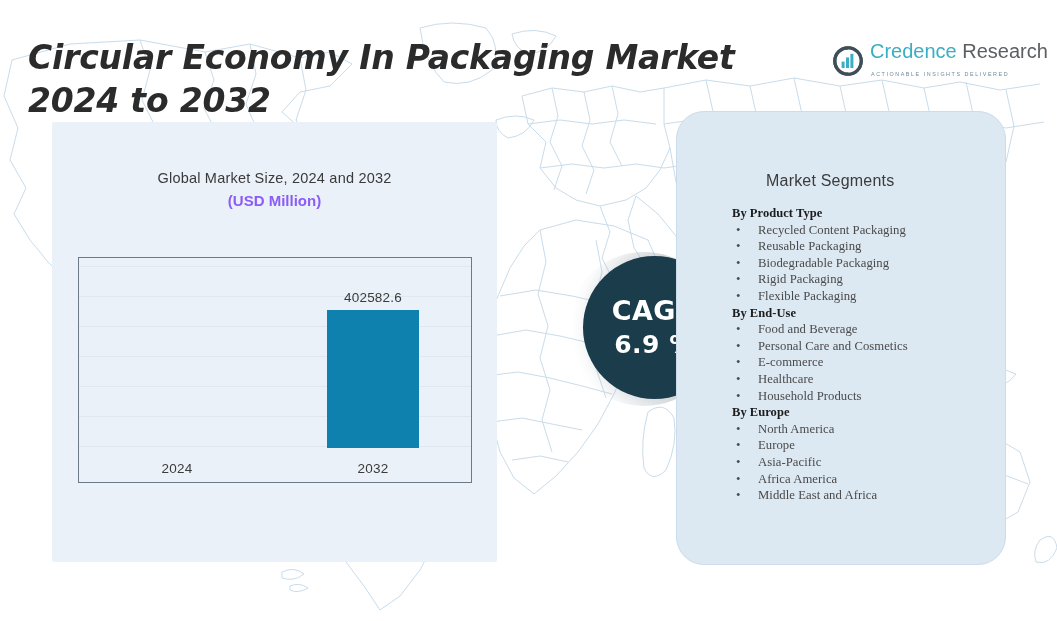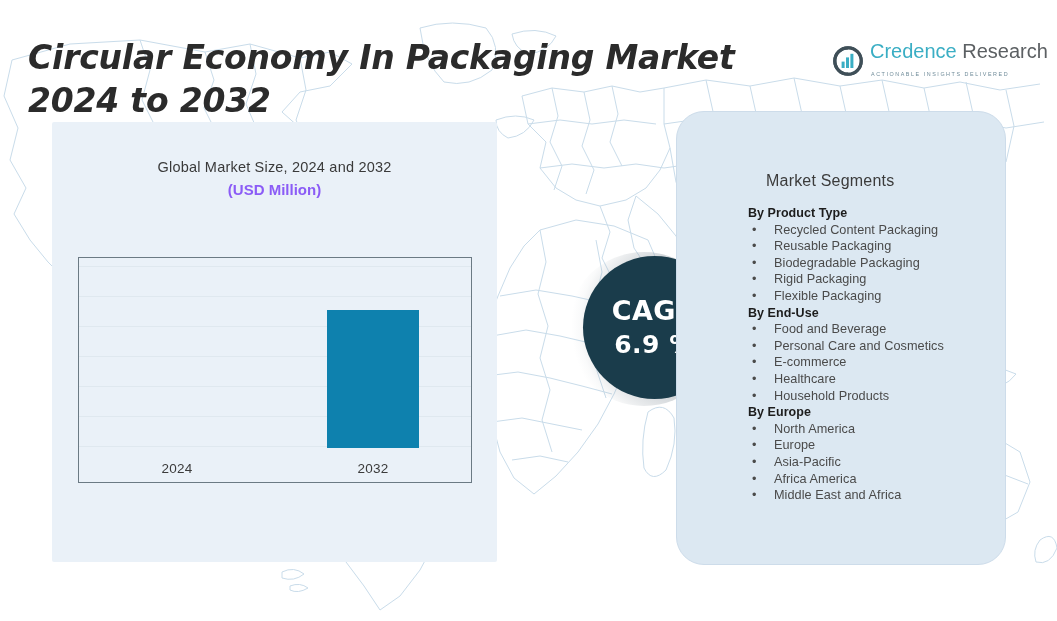--- a/index.html
+++ b/index.html
@@ -89,21 +89,21 @@
     left: 52px;
     top: 122px;
     width: 445px;
     height: 440px;
     background: #eaf1f8;
     border-radius: 2px;
   }
   .chart-heading {
     position: absolute;
     left: 52px;
-    top: 157px;
+    top: 168px;
     width: 445px;
     text-align: center;
     color: #3a3a3a;
   }
   .chart-heading .line1 {
     font-size: 14.5px;
     letter-spacing: 0.2px;
     line-height: 20px;
   }
   .chart-heading .line2 {
@@ -238,23 +238,24 @@
     position: absolute;
     left: 750px;
     top: 172px;
     font-size: 16px;
     color: #3b3b3b;
     letter-spacing: 0.2px;
     margin-left: 16px;
   }
   .segments {
     position: absolute;
-    left: 748px;
+    left: 732px;
     top: 205px;
     width: 250px;
+    font-family: Liberation Serif, serif;
   }
   .seg-group-title {
     font-size: 12.5px;
     font-weight: bold;
     color: #1c1c1c;
     line-height: 16.6px;
     letter-spacing: 0.05px;
   }
   .seg-item {
     position: relative;
@@ -394,20 +395,21 @@
         <div class="gridline" style="top: 8px;"></div>
         <div class="gridline" style="top: 38px;"></div>
         <div class="gridline" style="top: 68px;"></div>
         <div class="gridline" style="top: 98px;"></div>
         <div class="gridline" style="top: 128px;"></div>
         <div class="gridline" style="top: 158px;"></div>
         <div class="gridline" style="top: 188px;"></div>
       </div>
     <div class="bars-layer">
         <div class="bar-slot s1">
+          <div class="bar-value">402582.6</div>
           <div class="bar-rect c1" style="height: 138px; background: rgb(14, 129, 174);"></div>
         </div>
       </div>
     <div class="cat-labels">
         <div class="cat-label s0">2024</div>
         <div class="cat-label s1">2032</div>
       </div>
   </div>
 
   <div class="cagr-shadow"></div>

